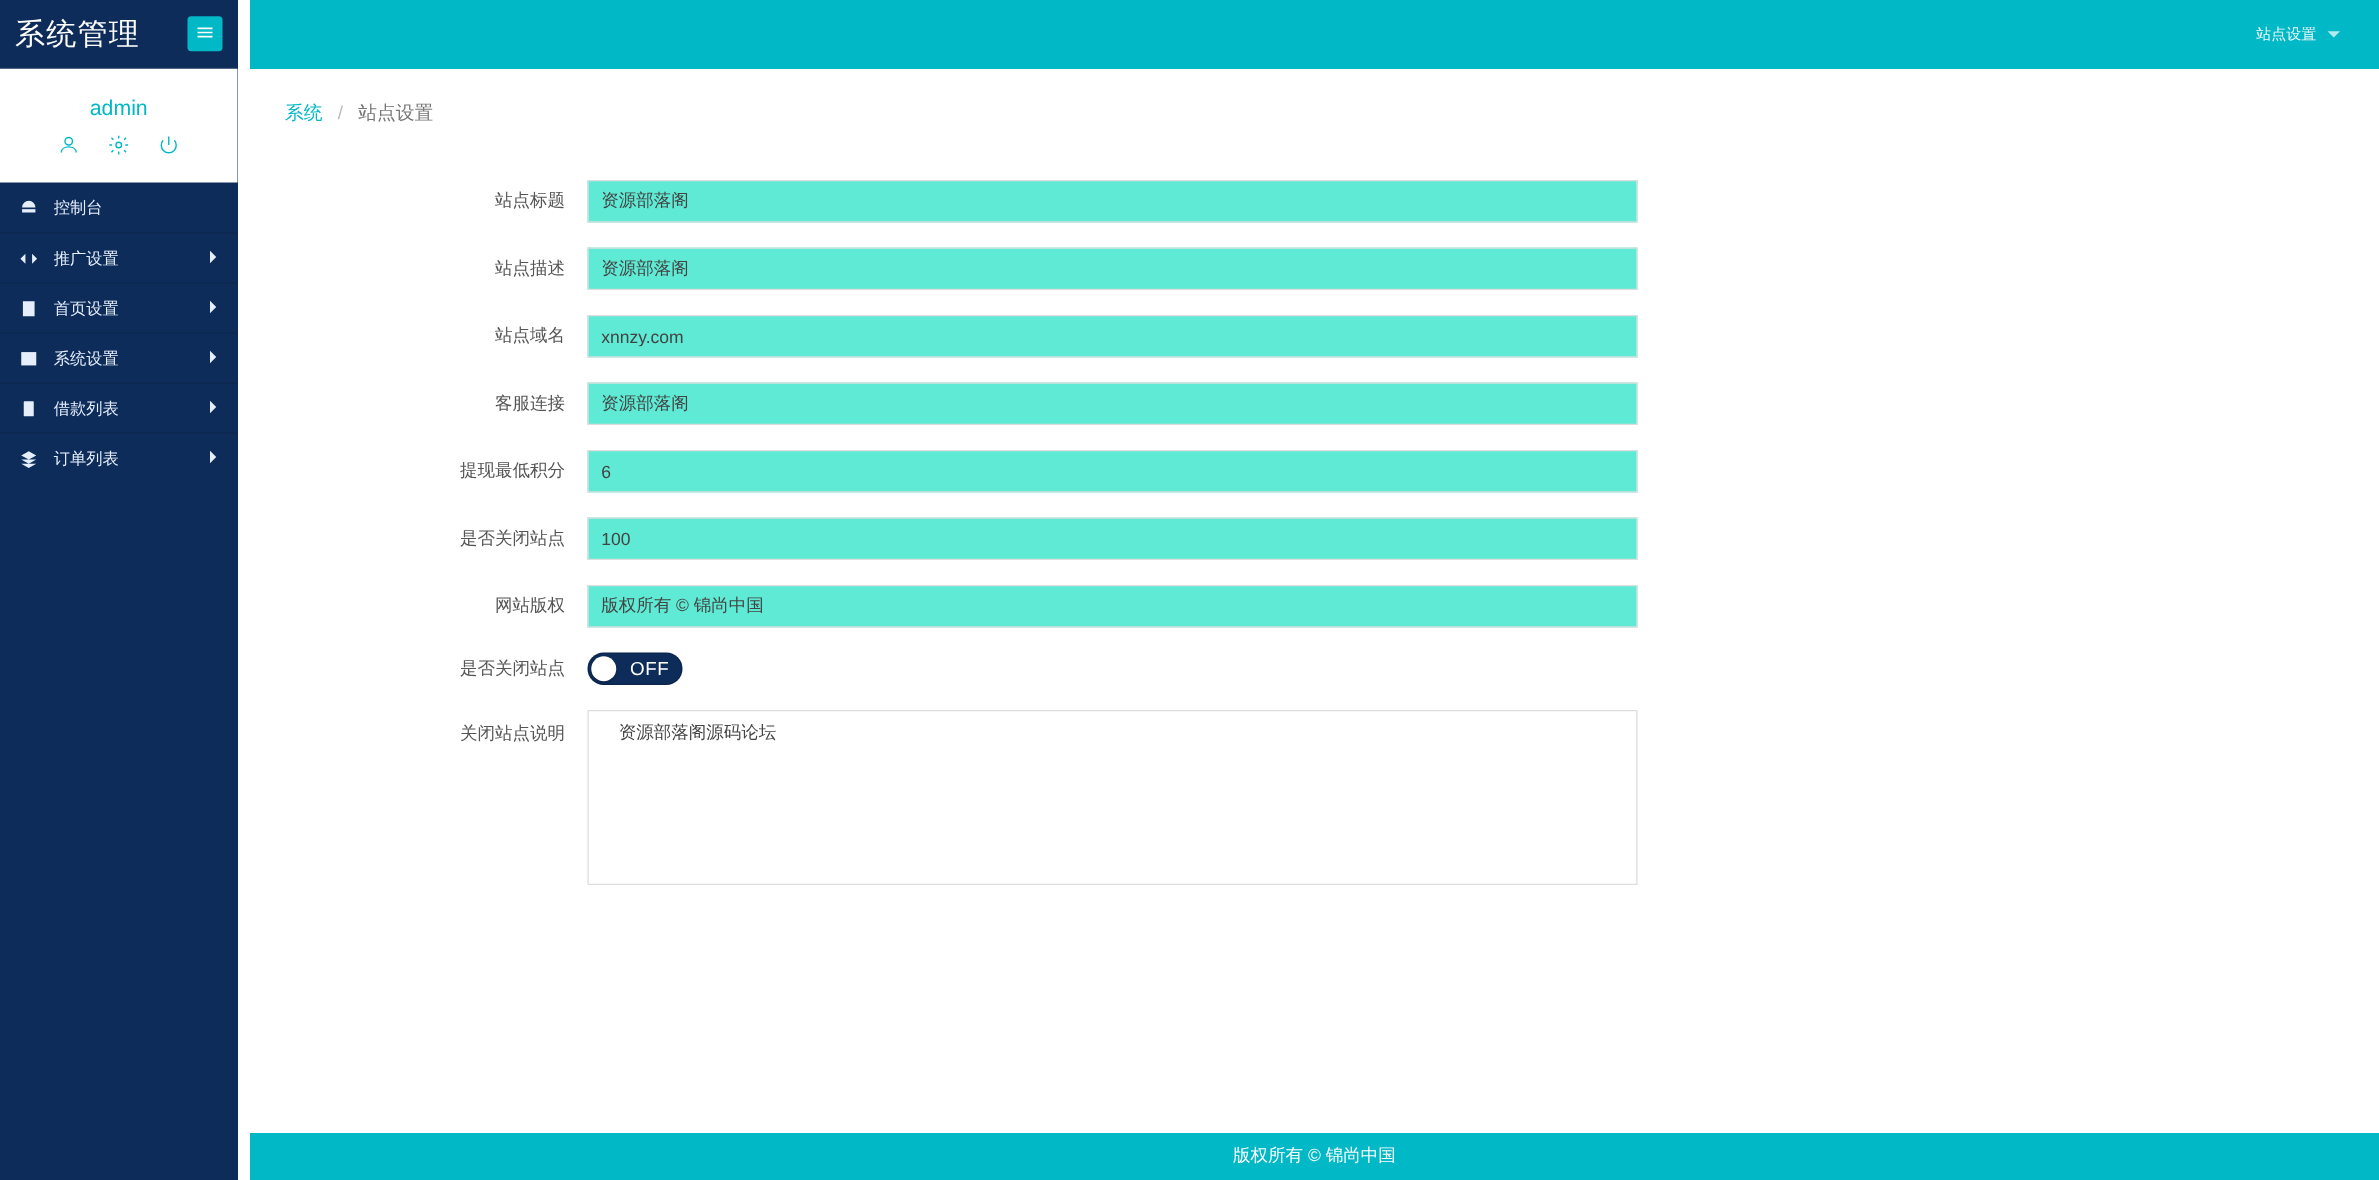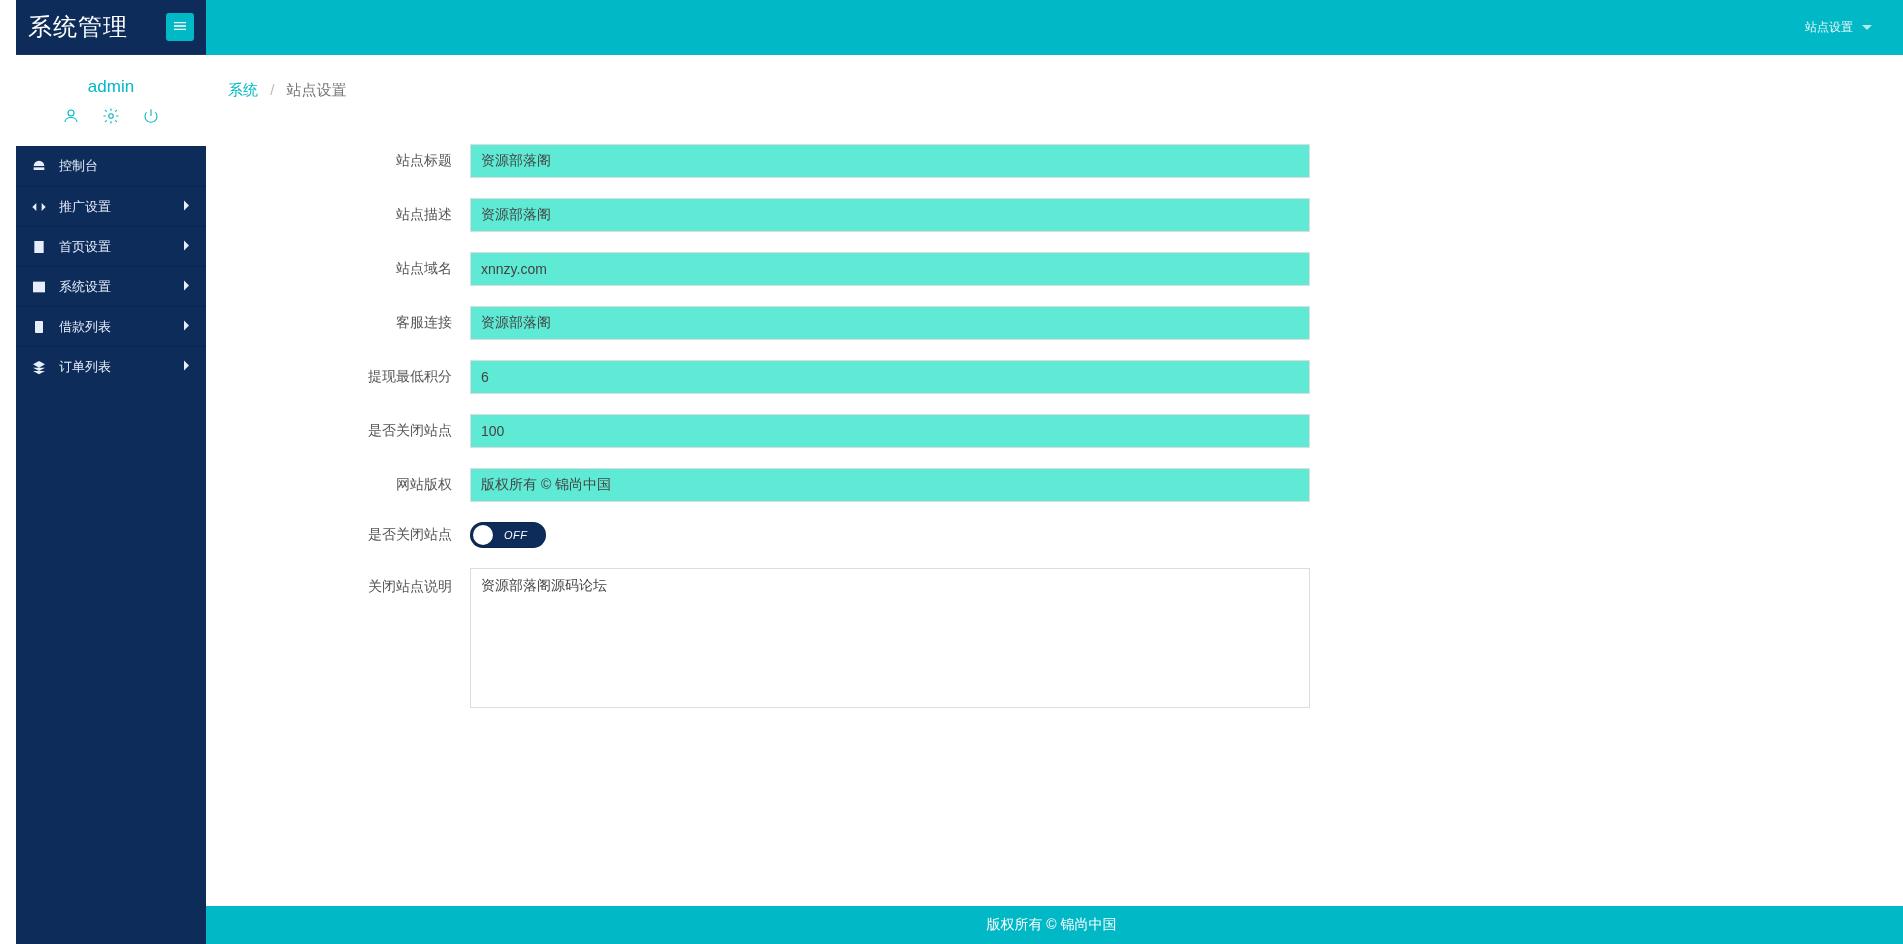--- a/index.html
+++ b/index.html
@@ -5,21 +5,21 @@
   * { box-sizing: border-box; margin: 0; padding: 0; }
   body {
     font-family: "Helvetica Neue", Helvetica, Arial, "Microsoft YaHei", sans-serif;
     font-size: 14px;
     color: #333;
     background: #fff;
   }
   
   .sidebar {
     position: fixed;
-    top: 0; left: 16px;
+    top: 0; left: 0;
     width: 190px;
     height: 100vh;
     background: #0e2c5a;
     color: #fff;
     z-index: 100;
   }
   .sidebar-top {
     height: 55px;
     display: flex;
     align-items: center;
@@ -165,21 +165,21 @@
     font-size: 14px;
     color: #444;
     background: #5eead4;
   }
   .input::placeholder { color: #a9a9a9; }
   .textarea {
     width: 100%;
     max-width: 840px;
     height: 140px;
     border: 1px solid #ddd;
-    padding: 8px 10px;
+    padding: 8px 24px;
     font-size: 14px;
     color: #444;
     background: #fff;
     resize: none;
     font-family: inherit;
   }
 
   
   .toggle {
     width: 76px;
@@ -196,24 +196,23 @@
     width: 20px; height: 20px;
     border-radius: 50%;
     background: #fff;
     position: absolute;
     left: 3px;
     top: 3px;
     box-shadow: 0 1px 2px rgba(0,0,0,0.3);
   }
   .toggle .tlabel {
     color: #fff;
-    font-size: 11px;
+    font-size: 15px;
     letter-spacing: 0.5px;
     margin-left: 34px;
-    font-style: italic;
   }
 
   
   .footer {
     position: fixed;
     bottom: 0;
     left: 200px;
     right: 0;
     height: 38px;
     background: #00b8c6;

